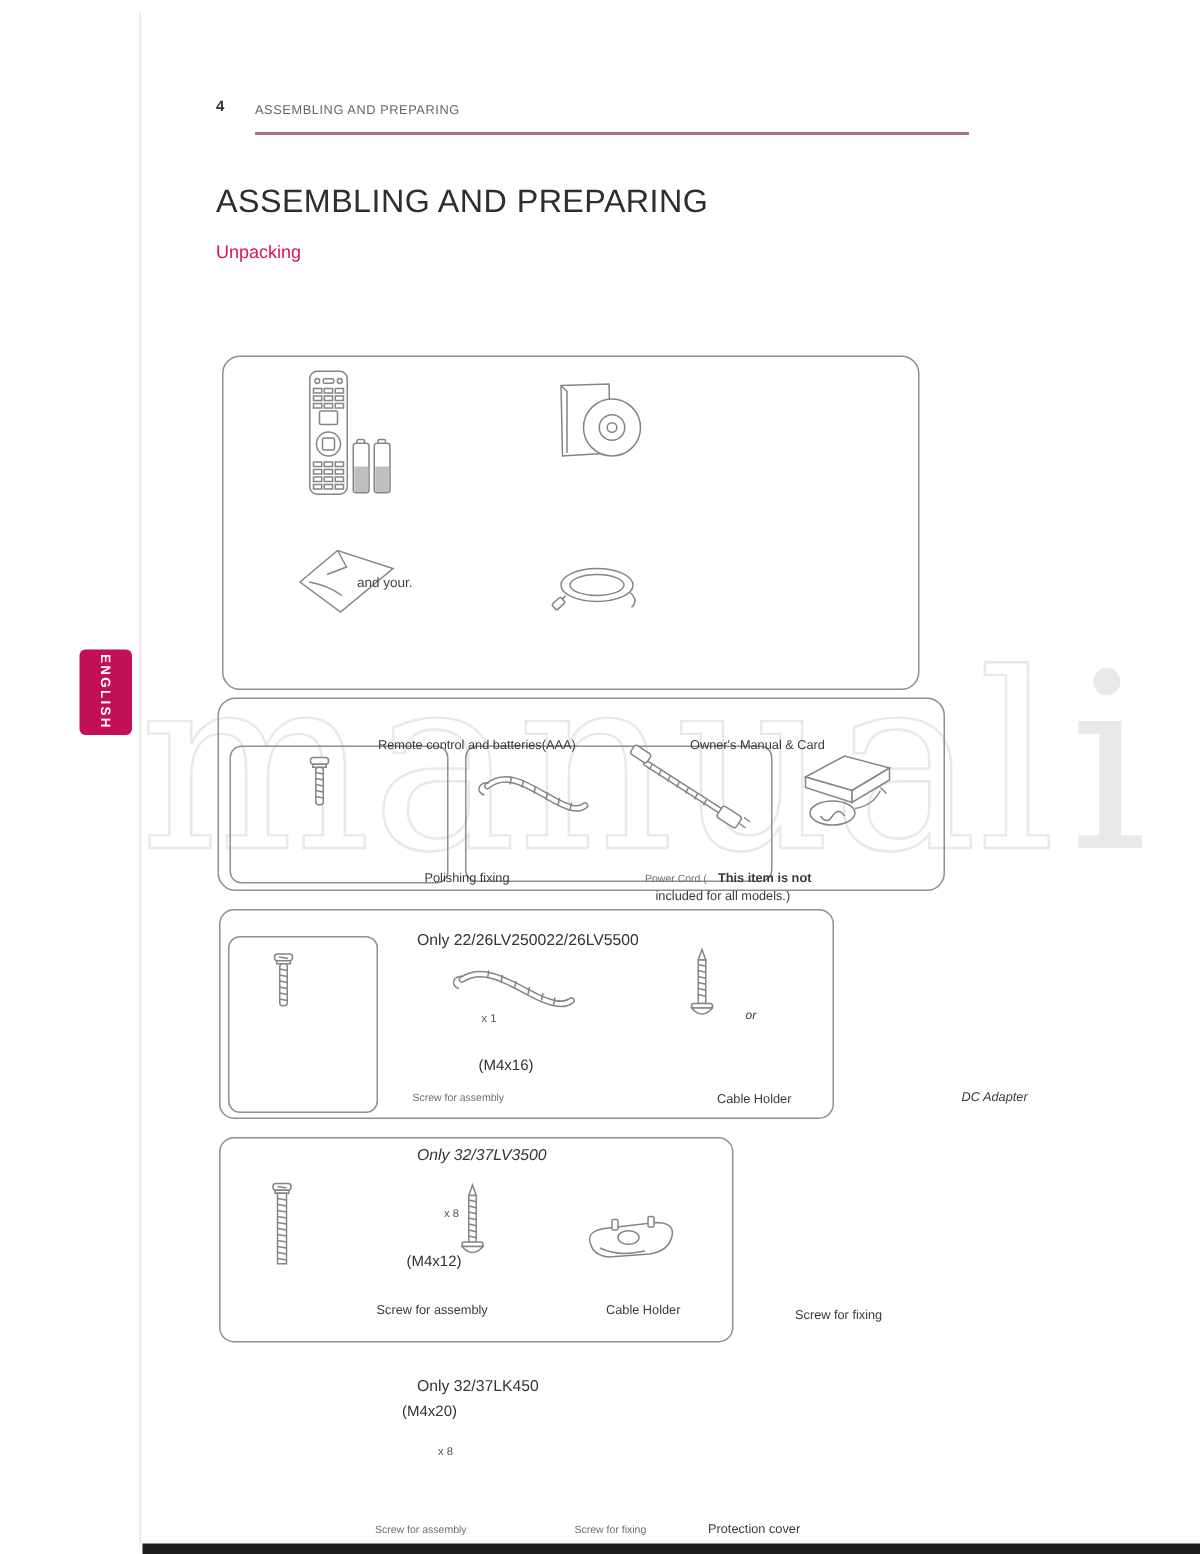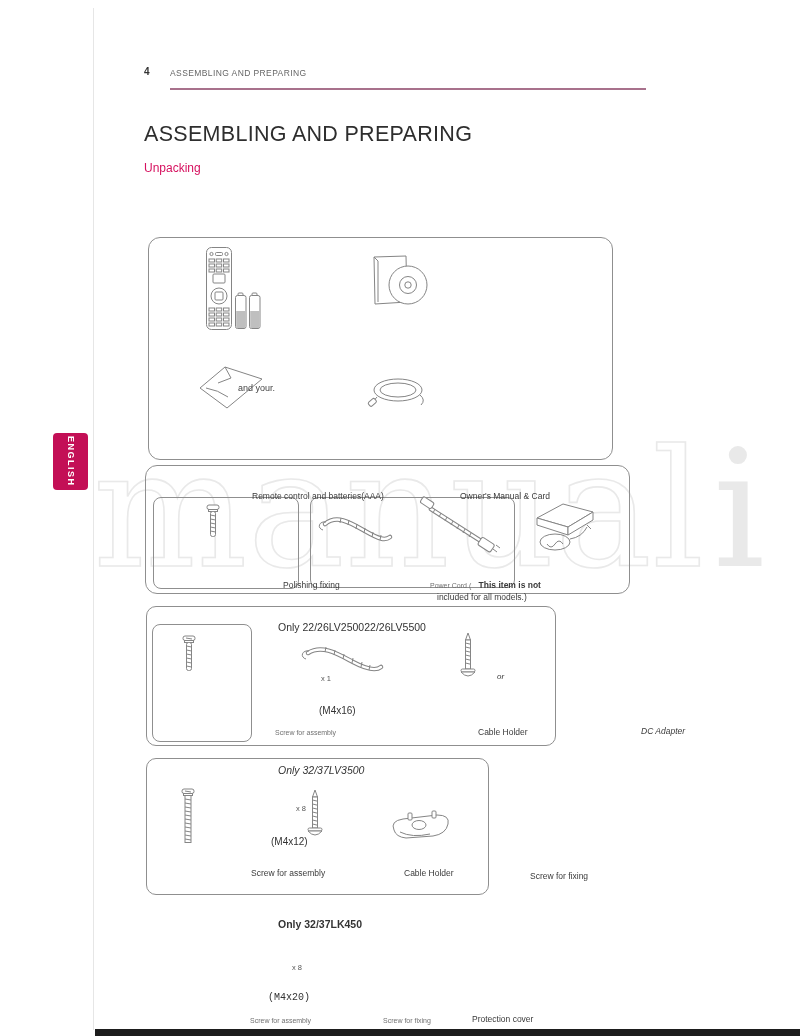--- a/index.html
+++ b/index.html
@@ -245,18 +245,18 @@
 <svg style="left:388px;top:810px;" width="66" height="34" viewBox="0 0 66 34">
   <path class="fw" d="M6,20 q-4,-9 9,-11 l34,-4 q13,0 11,9 q-2,10 -15,12 l-27,2 q-10,-1 -12,-8 z"></path>
   <rect class="fw" x="20" y="3" width="4" height="7" rx="1"></rect>
   <rect class="fw" x="44" y="1" width="4" height="7" rx="1"></rect>
   <ellipse class="ln" cx="31" cy="15" rx="7" ry="4.5"></ellipse>
   <path class="ln" d="M12,22 q12,6 30,2"></path>
 </svg>
 <div class="lbl" style="left:404px;top:868px;">Cable Holder</div>
 <div class="lbl" style="left:530px;top:871px;">Screw for fixing</div>
 
-<div class="lbl only" style="left:247px;top:918px;font-weight:bold;">Only 32/37LK450</div>
+<div class="lbl only" style="left:247px;top:918px;">Only 32/37LK450</div>
 <div class="lbl qty" style="left:292px;top:963px;">x 8</div>
-<div class="lbl msize" style="left:268px;top:992px;font-family:Liberation Mono, monospace;">(M4x20)</div>
+<div class="lbl msize" style="left:268px;top:936px;">(M4x20)</div>
 <div class="lbl sm" style="left:250px;top:1017px;">Screw for assembly</div>
 <div class="lbl sm" style="left:383px;top:1017px;">Screw for fixing</div>
 <div class="lbl" style="left:472px;top:1014px;">Protection cover</div>
 
 </body></html>

